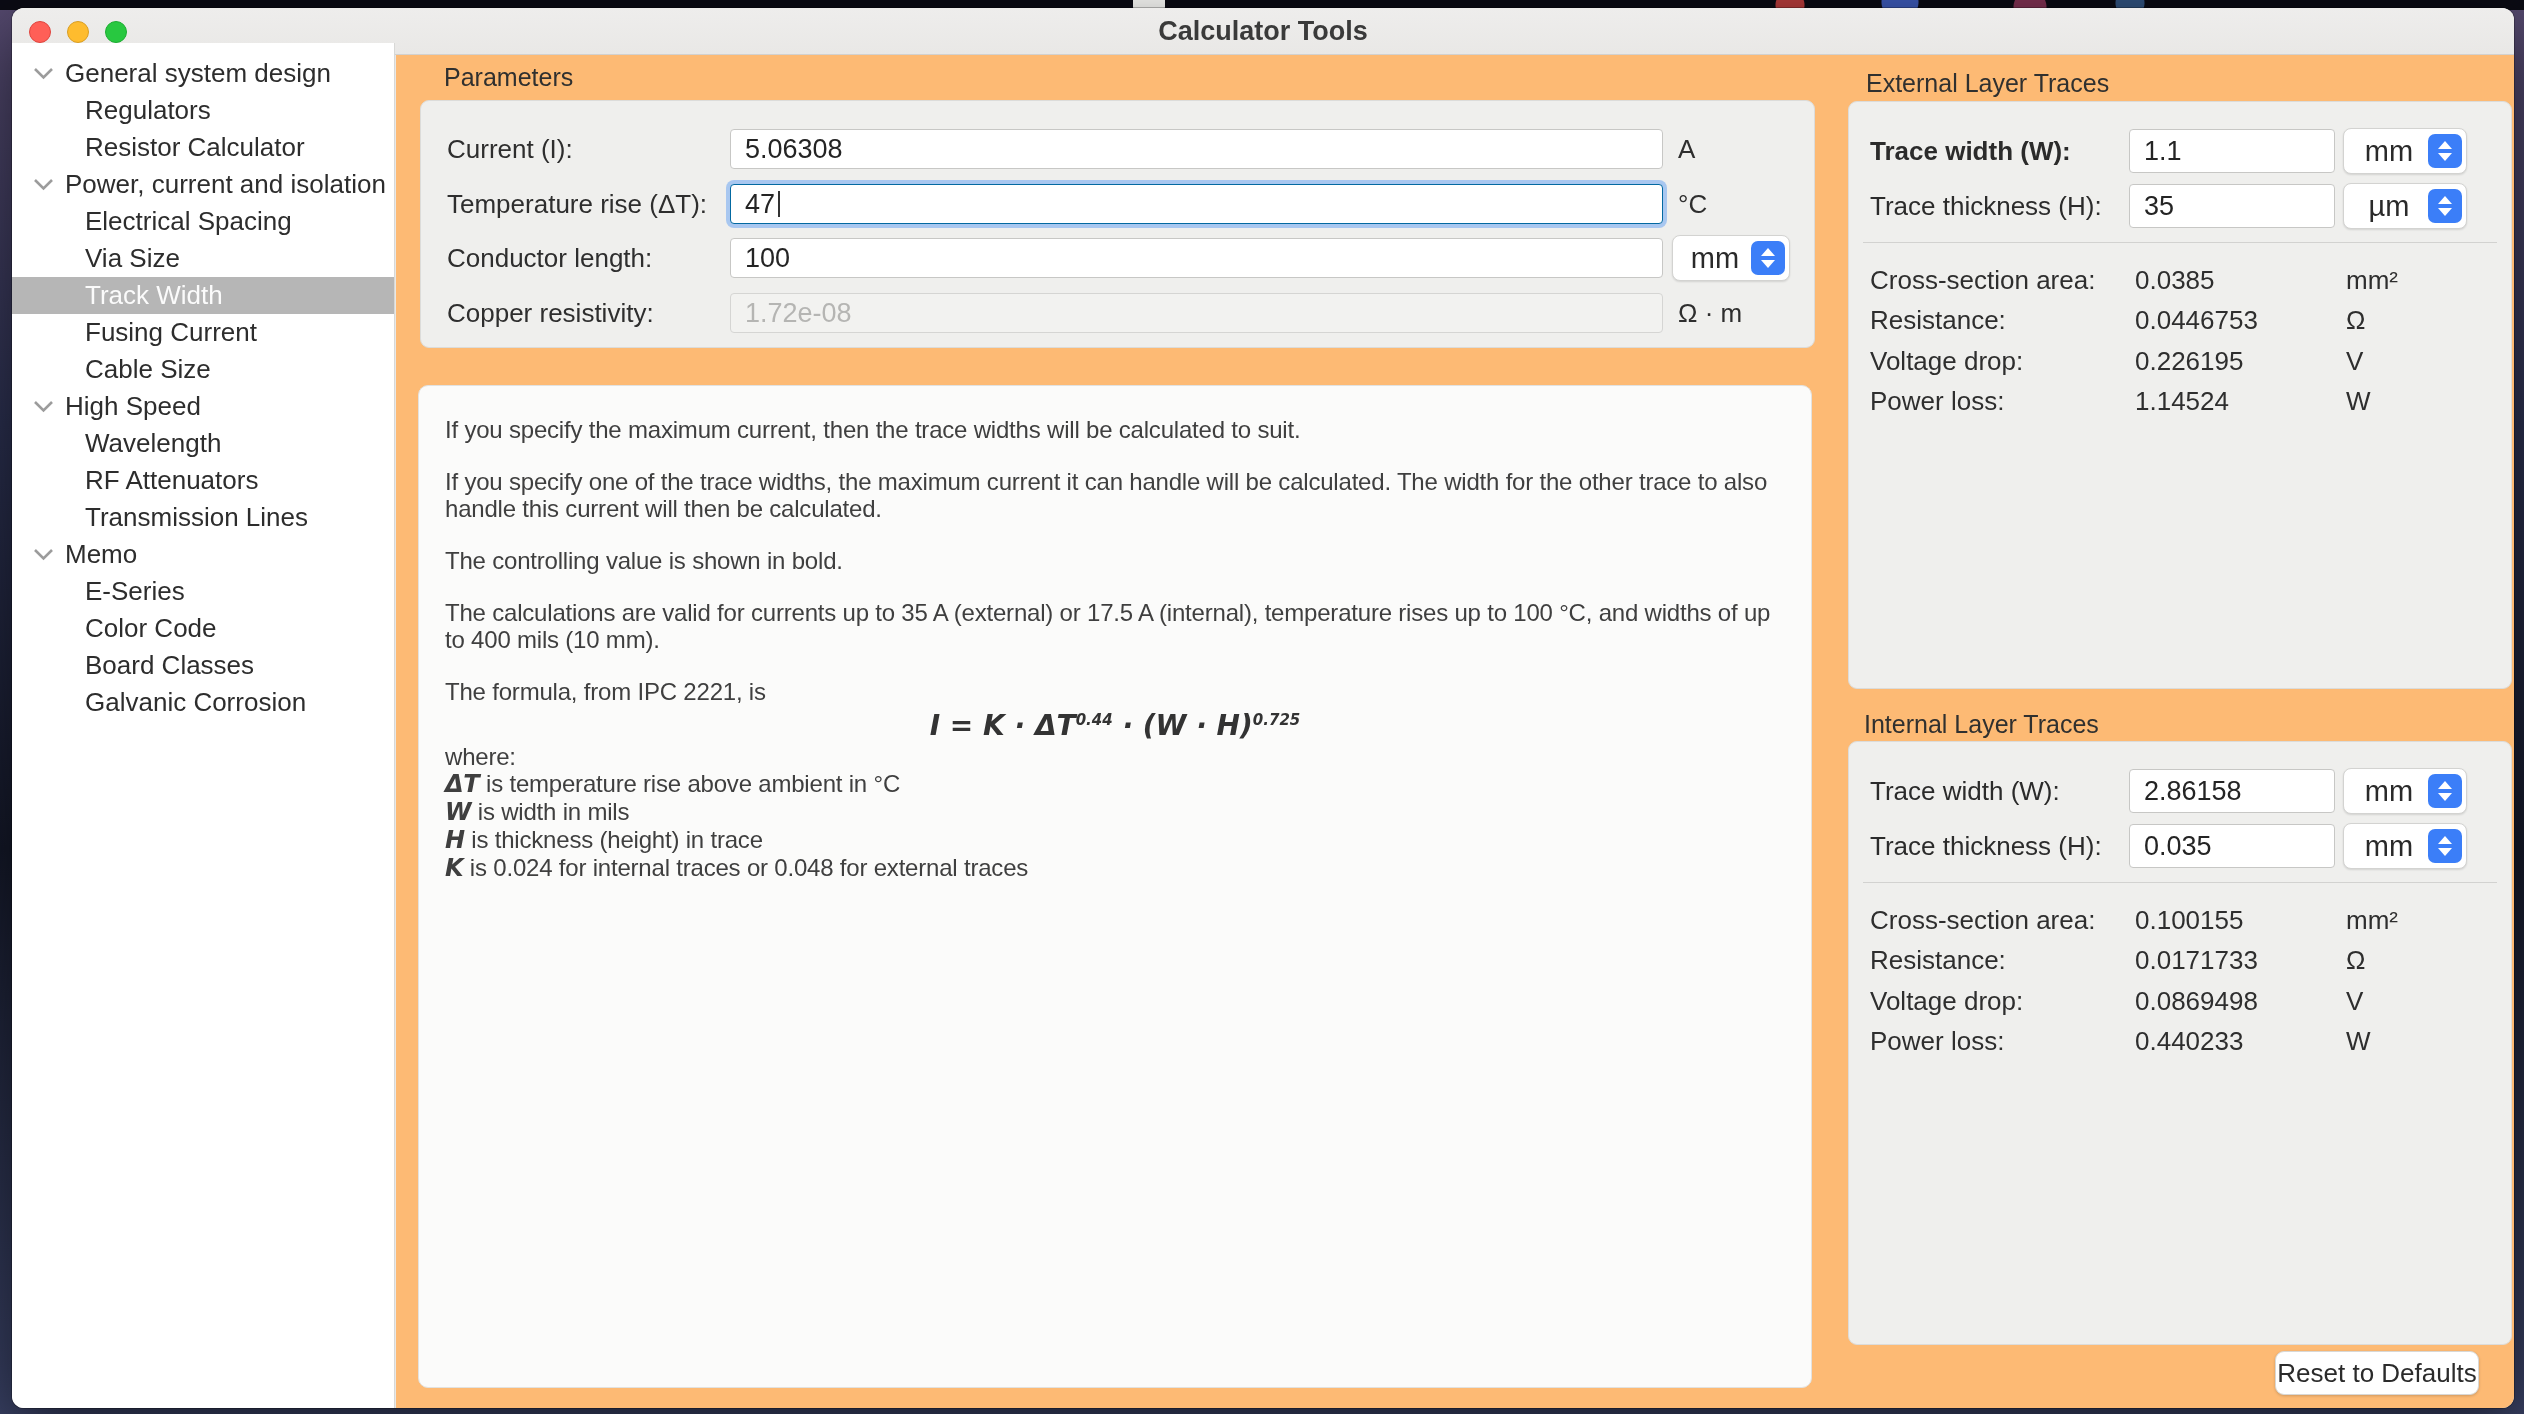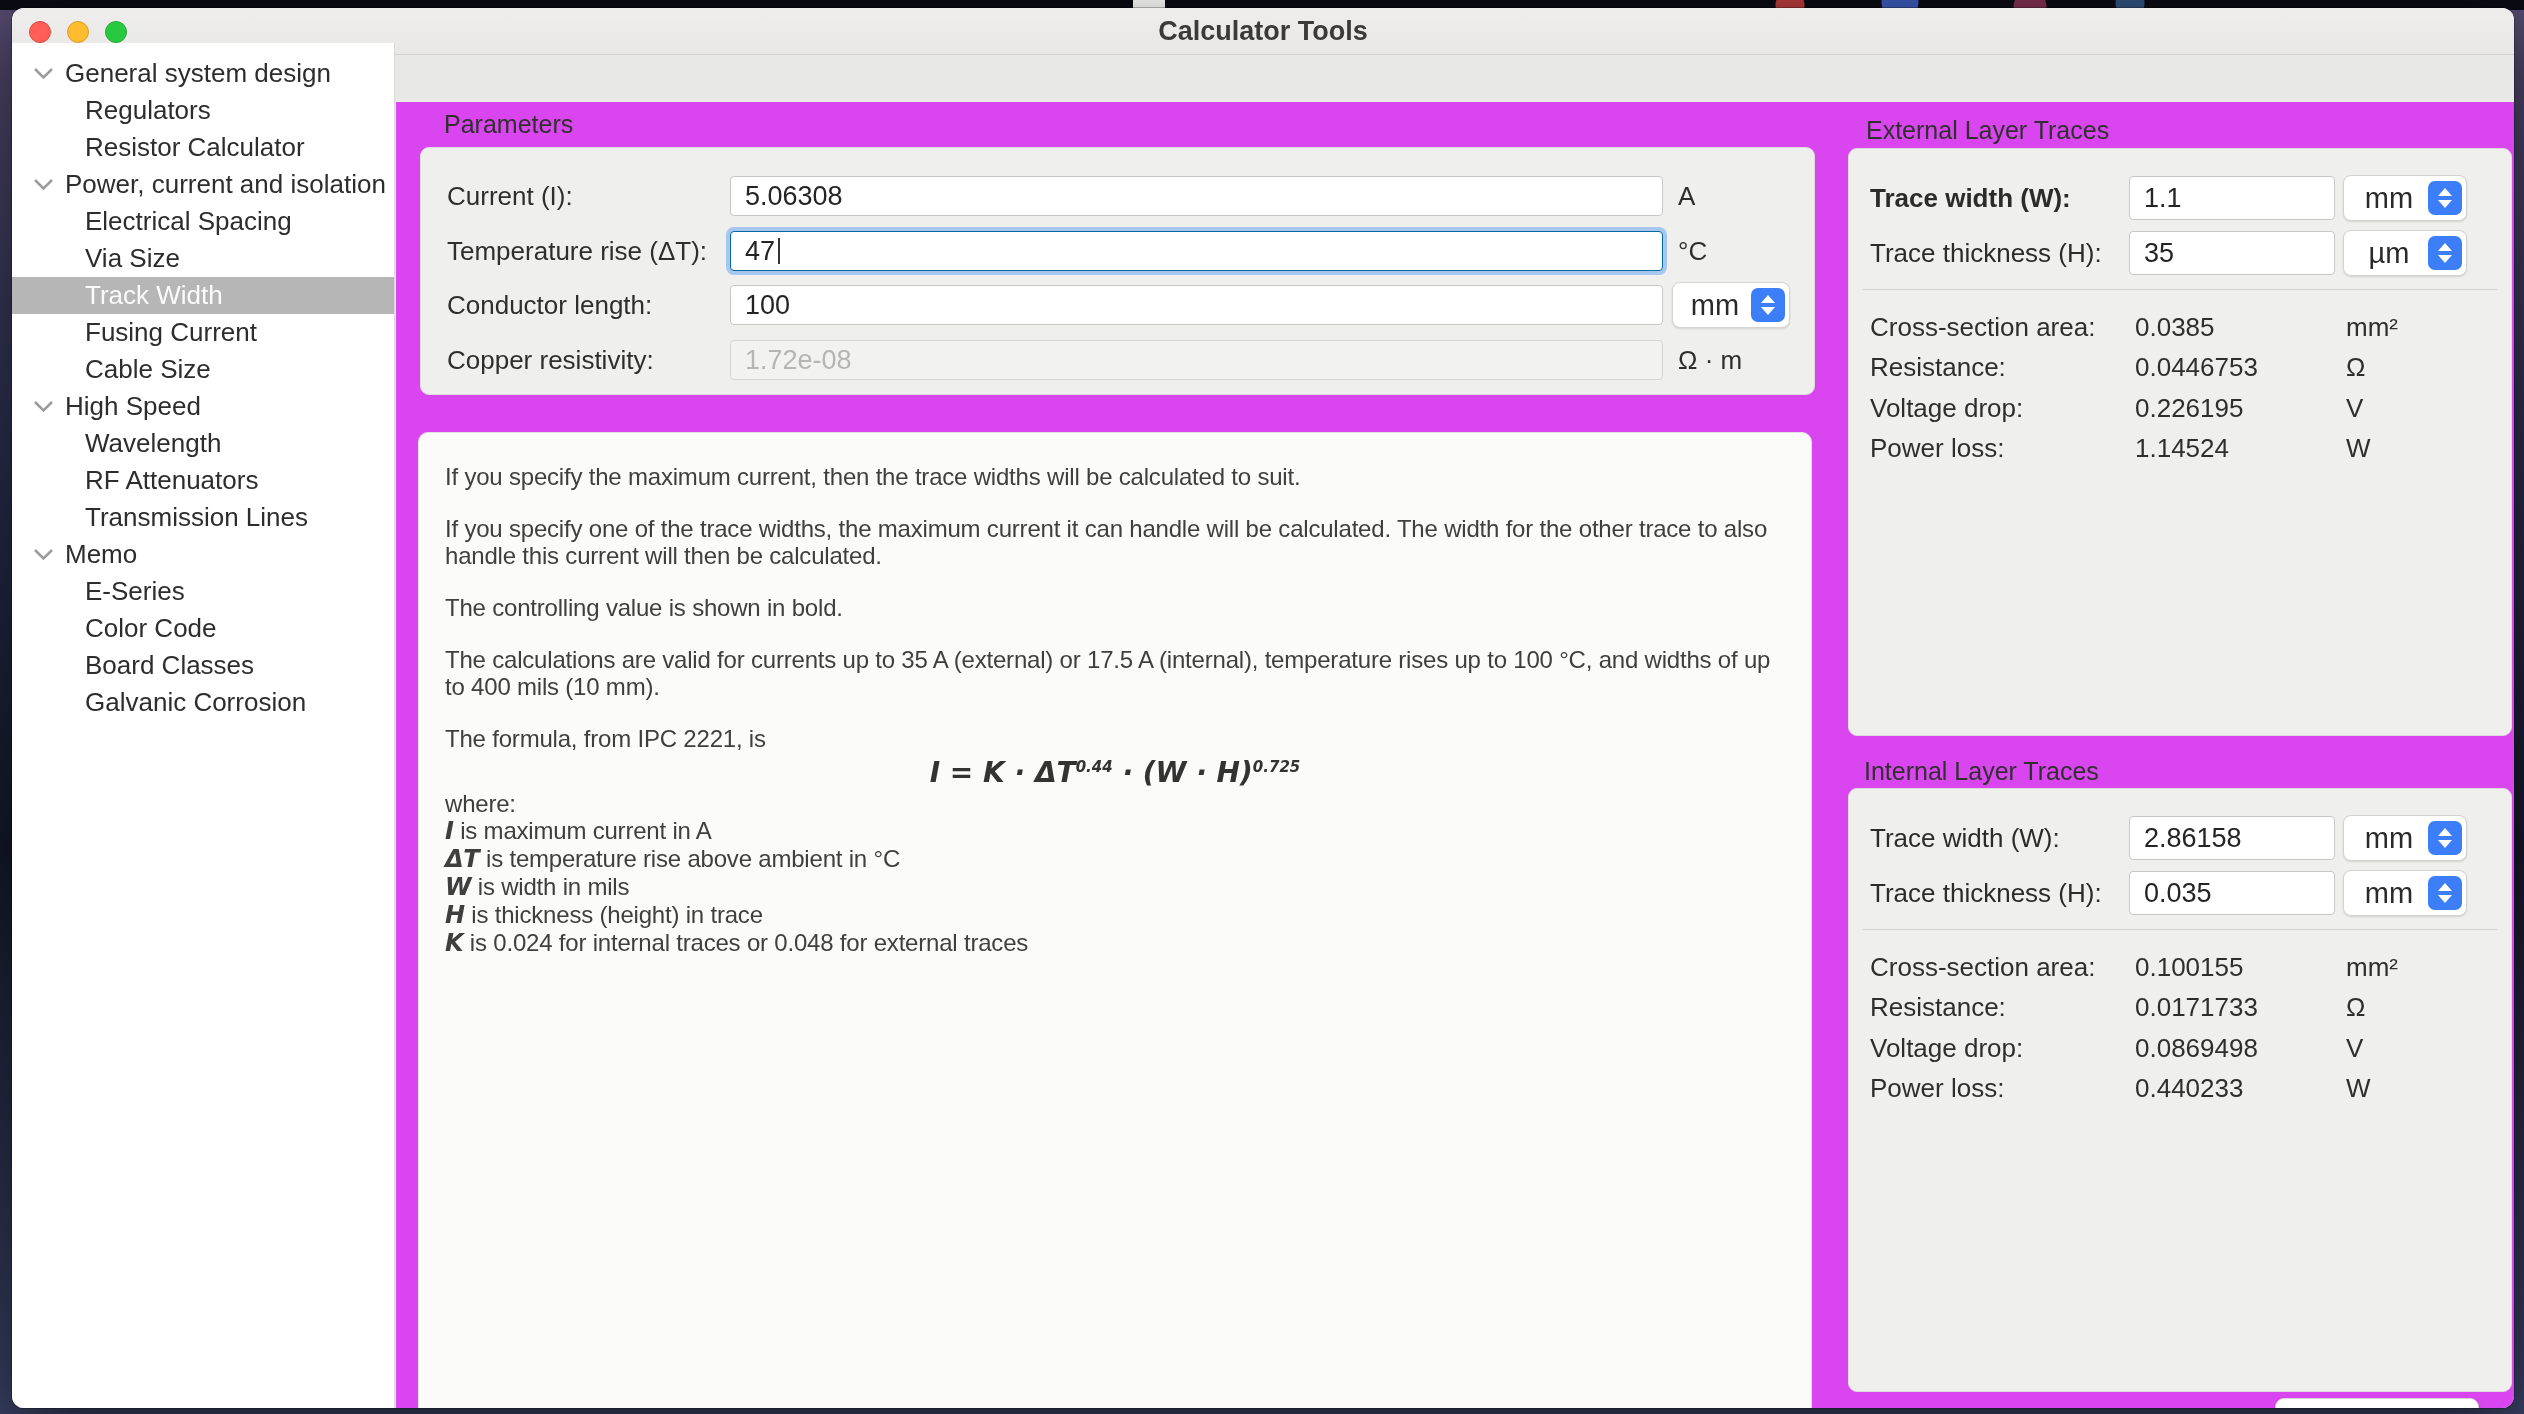--- a/index.html
+++ b/index.html
@@ -47,21 +47,21 @@
     position:absolute; left:0; top:35px; width:383px; bottom:0;
     background:#ffffff; border-right:1px solid #d8d8d6; padding-top:12px;
   }
   .tree-item { position:relative; height:37px; line-height:37px; font-size:26px; color:#2d2d2d; white-space:nowrap; }
   .tree-item .chevron { position:absolute; left:18px; top:0; width:26px; height:37px; display:flex; align-items:center; justify-content:center; }
   .tree-item.parent .lbl { padding-left:53px; display:block; }
   .tree-item.child  .lbl { padding-left:73px; display:block; }
   .tree-item.selected { background:#b6b6b6; color:#fbfbfb; }
 
   
-  .main { position:absolute; left:384px; top:47px; right:0; bottom:0; background:#d946ef;margin-top:47px; }
+  .main { position:absolute; left:384px; top:47px; right:0; bottom:0; background:#fdba74; }
   .section-label { position:absolute; font-size:25px; color:#30302f; }
   .panel-box { position:absolute; background:#efefed; border:1px solid #dcdcda; border-radius:9px; }
 
   
   .p-row { position:absolute; left:0; width:1450px; height:42px; }
   .p-row .rlabel { position:absolute; left:51px; top:0; line-height:42px; font-size:26px; color:#2e2e2e; }
   .text-input {
     position:absolute; left:334px; top:1px; width:933px; height:40px;
     background:#ffffff; border:1px solid #c7c7c5; border-radius:4px;
     font-size:27px; line-height:38px; padding-left:14px; color:#242424;
@@ -254,21 +254,20 @@
     <div class="desc-box">
       <p>If you specify the maximum current, then the trace widths will be calculated to suit.</p>
       <p>If you specify one of the trace widths, the maximum current it can handle will be calculated. The width for the other trace to also handle this current will then be calculated.</p>
       <p>The controlling value is shown in bold.</p>
       <p>The calculations are valid for currents up to 35 A (external) or 17.5 A (internal), temperature rises up to 100 °C, and widths of up to 400 mils (10 mm).</p>
       <p class="tight">The formula, from IPC 2221, is</p>
       <div class="formula-line">
         <span>I = K · ΔT</span><sup>0.44</sup><span> · (W · H)</span><sup>0.725</sup>
       </div>
       <div class="where-line">where:</div>
-      <div class="where-line"><span class="var">I</span><span> is maximum current in A</span></div>
       <div class="where-line"><span class="var">ΔT</span><span> is temperature rise above ambient in °C</span></div>
       <div class="where-line"><span class="var">W</span><span> is width in mils</span></div>
       <div class="where-line"><span class="var">H</span><span> is thickness (height) in trace</span></div>
       <div class="where-line"><span class="var">K</span><span> is 0.024 for internal traces or 0.048 for external traces</span></div>
     </div>
 
     <div class="section-label" style="left:1470px; top:14px;">External Layer Traces</div>
     <div class="panel-box" style="left:1452px; top:46px; width:664px; height:588px;">
       <div class="f-row" style="top:26px;">
         <span class="rlabel bold">Trace width (W):</span>

